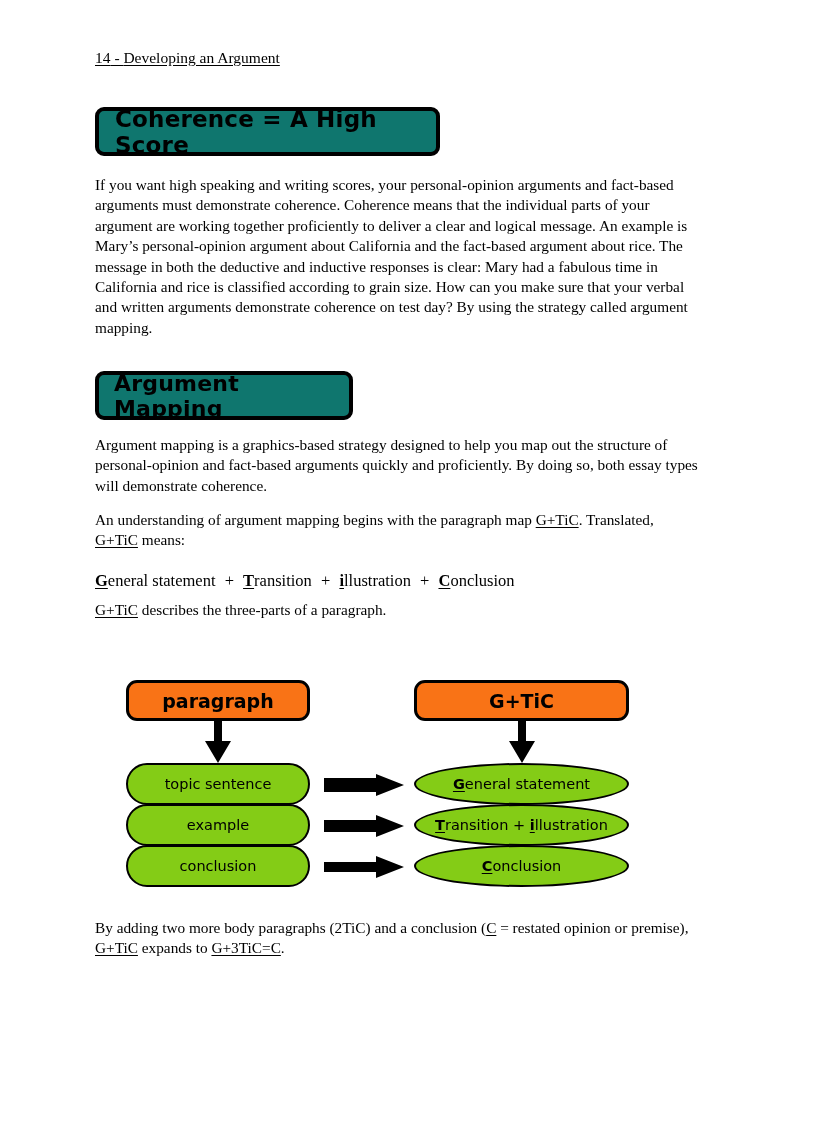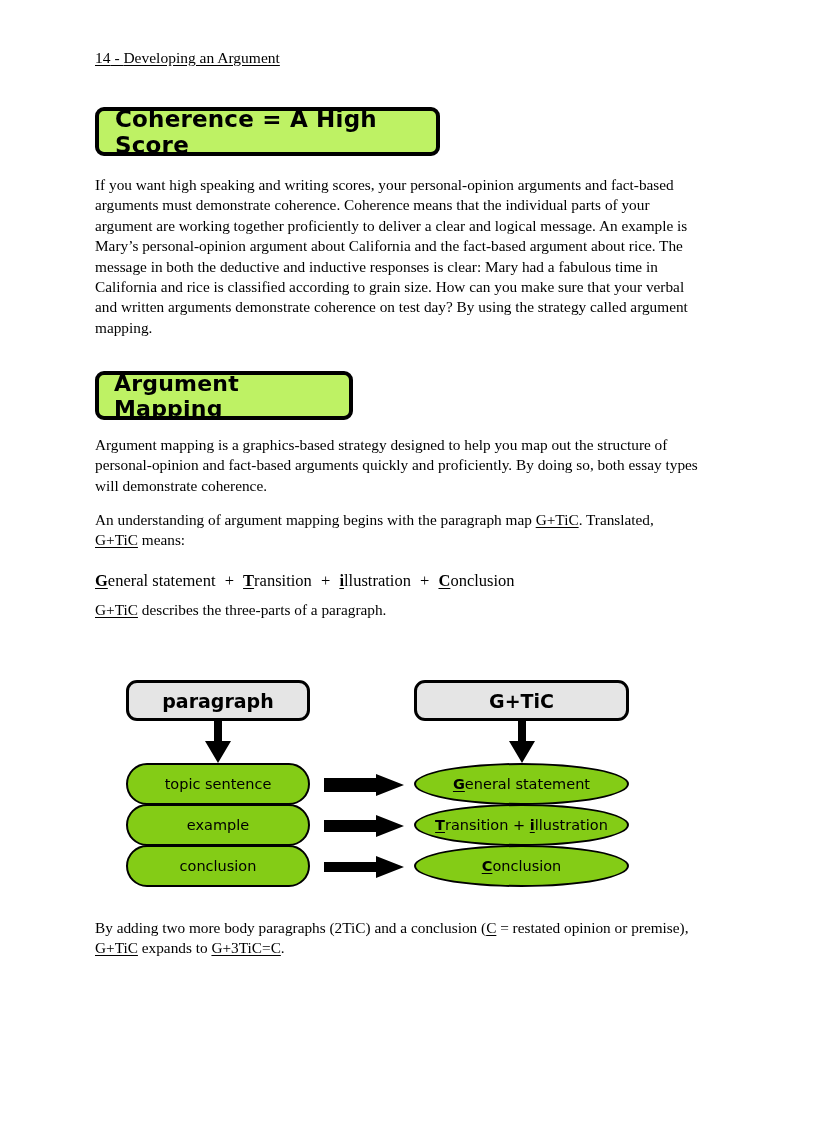--- a/index.html
+++ b/index.html
@@ -20,21 +20,21 @@
     font-size:15.5px; line-height:1.2;
     white-space:nowrap;
   }
   .page-header .u { text-decoration:underline; text-underline-offset:2px; }
 
   
   .headbox {
     position:absolute;
     border:4px solid #000;
     border-radius:9px;
-    background:#bef264;
+    background:#0f766e;
     box-sizing:border-box;
     display:flex; align-items:center;
     font-family:"DejaVu Sans", sans-serif;
     font-weight:bold;
     letter-spacing:0.2px;
   }
   #headbox-coherence { left:95px; top:107px; width:345px; height:49px; padding-left:16px; font-size:23px; }
   #headbox-mapping   { left:95px; top:371px; width:258px; height:49px; padding-left:15px; font-size:22px; }
 
   
@@ -61,21 +61,21 @@
   }
   #formula .sp { display:inline-block; width:5px; }
 
   
   #diagram { position:absolute; left:0; top:660px; width:816px; height:235px; }
 
   .topbox {
     position:absolute;
     border:3px solid #000;
     border-radius:11px;
-    background:#e5e5e5;
+    background:#f97316;
     box-sizing:border-box;
     display:flex; align-items:center; justify-content:center;
     font-family:"DejaVu Sans", sans-serif;
     font-weight:bold;
     font-size:19px;
   }
   #topbox-left  { left:126px; top:20px; width:184px; height:41px; }
   #topbox-right { left:414px; top:20px; width:215px; height:41px; }
 
   .pill {

